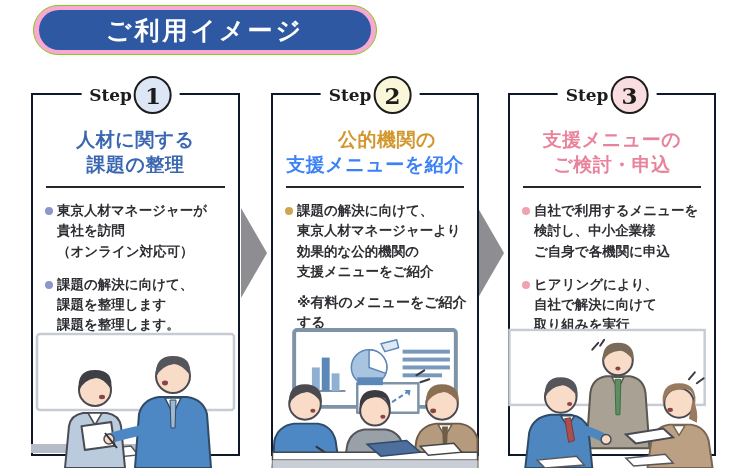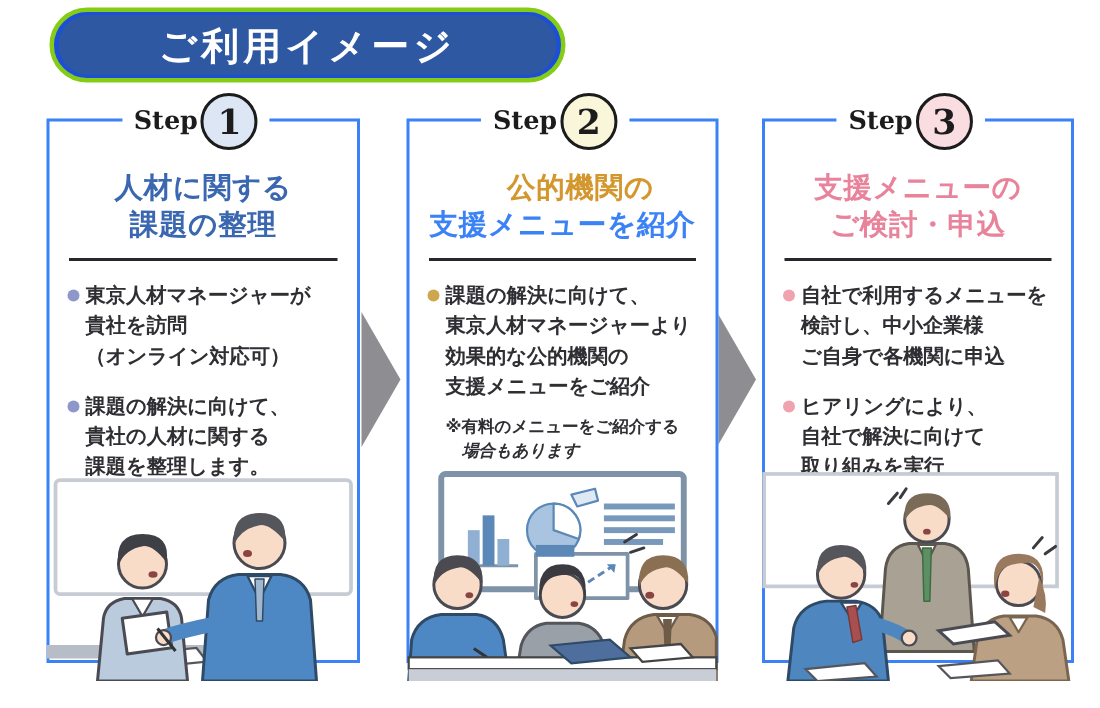--- a/index.html
+++ b/index.html
@@ -4,33 +4,33 @@
 <style>
   html,body { margin:0; padding:0; background:#ffffff; }
   .stage {
     position:relative; width:733px; height:472px; background:#ffffff;
     overflow:hidden; font-family:"Liberation Sans","DejaVu Sans",sans-serif;
   }
 
   
   .pill-outer {
     position:absolute; left:33px; top:5px; width:344px; height:50px;
-    box-sizing:border-box; border:3px solid #84cc16; border-radius:27px;
-    background:#1d4ed8; display:flex; align-items:center; justify-content:center;
+    box-sizing:border-box; border:1px solid #84cc16; border-radius:27px;
+    background:#f9a8d4; display:flex; align-items:center; justify-content:center;
   }
   .pill-inner {
     width:332px; height:40px; border-radius:20px; background:#2e58a2;
     display:flex; align-items:center; justify-content:center;
   }
   .pill-text { color:#ffffff; font-size:25px; font-weight:bold; letter-spacing:3px; }
 
   
   .step-box {
-    position:absolute; top:79px; height:363px; box-sizing:border-box;
-    border:2px solid #3b82f6; background:#ffffff;
+    position:absolute; top:93px; height:363px; box-sizing:border-box;
+    border:2px solid #0f172a; background:#ffffff;
   }
   #box1 { left:31px;  width:209px; }
   #box2 { left:271px; width:208px; }
   #box3 { left:508px; width:208px; }
 
   .step-badge {
     position:absolute; top:-21px; left:50%; transform:translateX(-55%);
     display:flex; align-items:center; background:#ffffff; padding:0 8px; height:42px;
     z-index:2;
   }
@@ -53,21 +53,21 @@
 
   .divider { height:0; border-top:2.5px solid #26262b; margin:9px 13px 0; }
 
   .bullet-list { padding:13px 5px 0 12px; }
   .bullet { display:flex; margin-bottom:13px; }
   .dot { flex:0 0 auto; width:8px; height:8px; border-radius:50%; margin:6px 4px 0 0; }
   .bullet-text { font-size:13.5px; font-weight:600; color:#2e2e33; line-height:1.5; }
   .line { display:block; }
 
   .note {
-    margin:-3px 0 0 24px; font-size:11px; font-weight:600;
+    margin:-3px 0 0 24px; font-size:14px; font-weight:600;
     color:#2e2e33; line-height:1.45;
   }
 
   .illustration {
     position:absolute; left:-2px; right:-2px; bottom:-14px; height:140px; z-index:1;
   }
   .illustration svg { width:100%; height:100%; display:block; }
 
   
   .arrow {
@@ -108,21 +108,21 @@
         <span class="bullet-text">
           <span class="line">東京人材マネージャーが</span>
           <span class="line">貴社を訪問</span>
           <span class="line">（オンライン対応可）</span>
         </span>
       </div>
       <div class="bullet">
         <span class="dot" style="background: rgb(142, 151, 201);"></span>
         <span class="bullet-text">
           <span class="line">課題の解決に向けて、</span>
-          <span class="line">貴社の人材に関する</span>
+          <span class="line">課題を整理します</span>
           <span class="line">課題を整理します。</span>
         </span>
       </div>
     </div>
     <div class="illustration">
       <svg viewBox="0 0 209 140" preserveAspectRatio="xMidYMax meet">
         <g stroke-linejoin="round">
           <rect x="6" y="6" width="197" height="76" rx="3" fill="#ffffff" stroke="#c7ccd4" stroke-width="2.5"></rect>
         </g>
         <rect x="0" y="116" width="128" height="9" fill="#b7bdc6"></rect>

